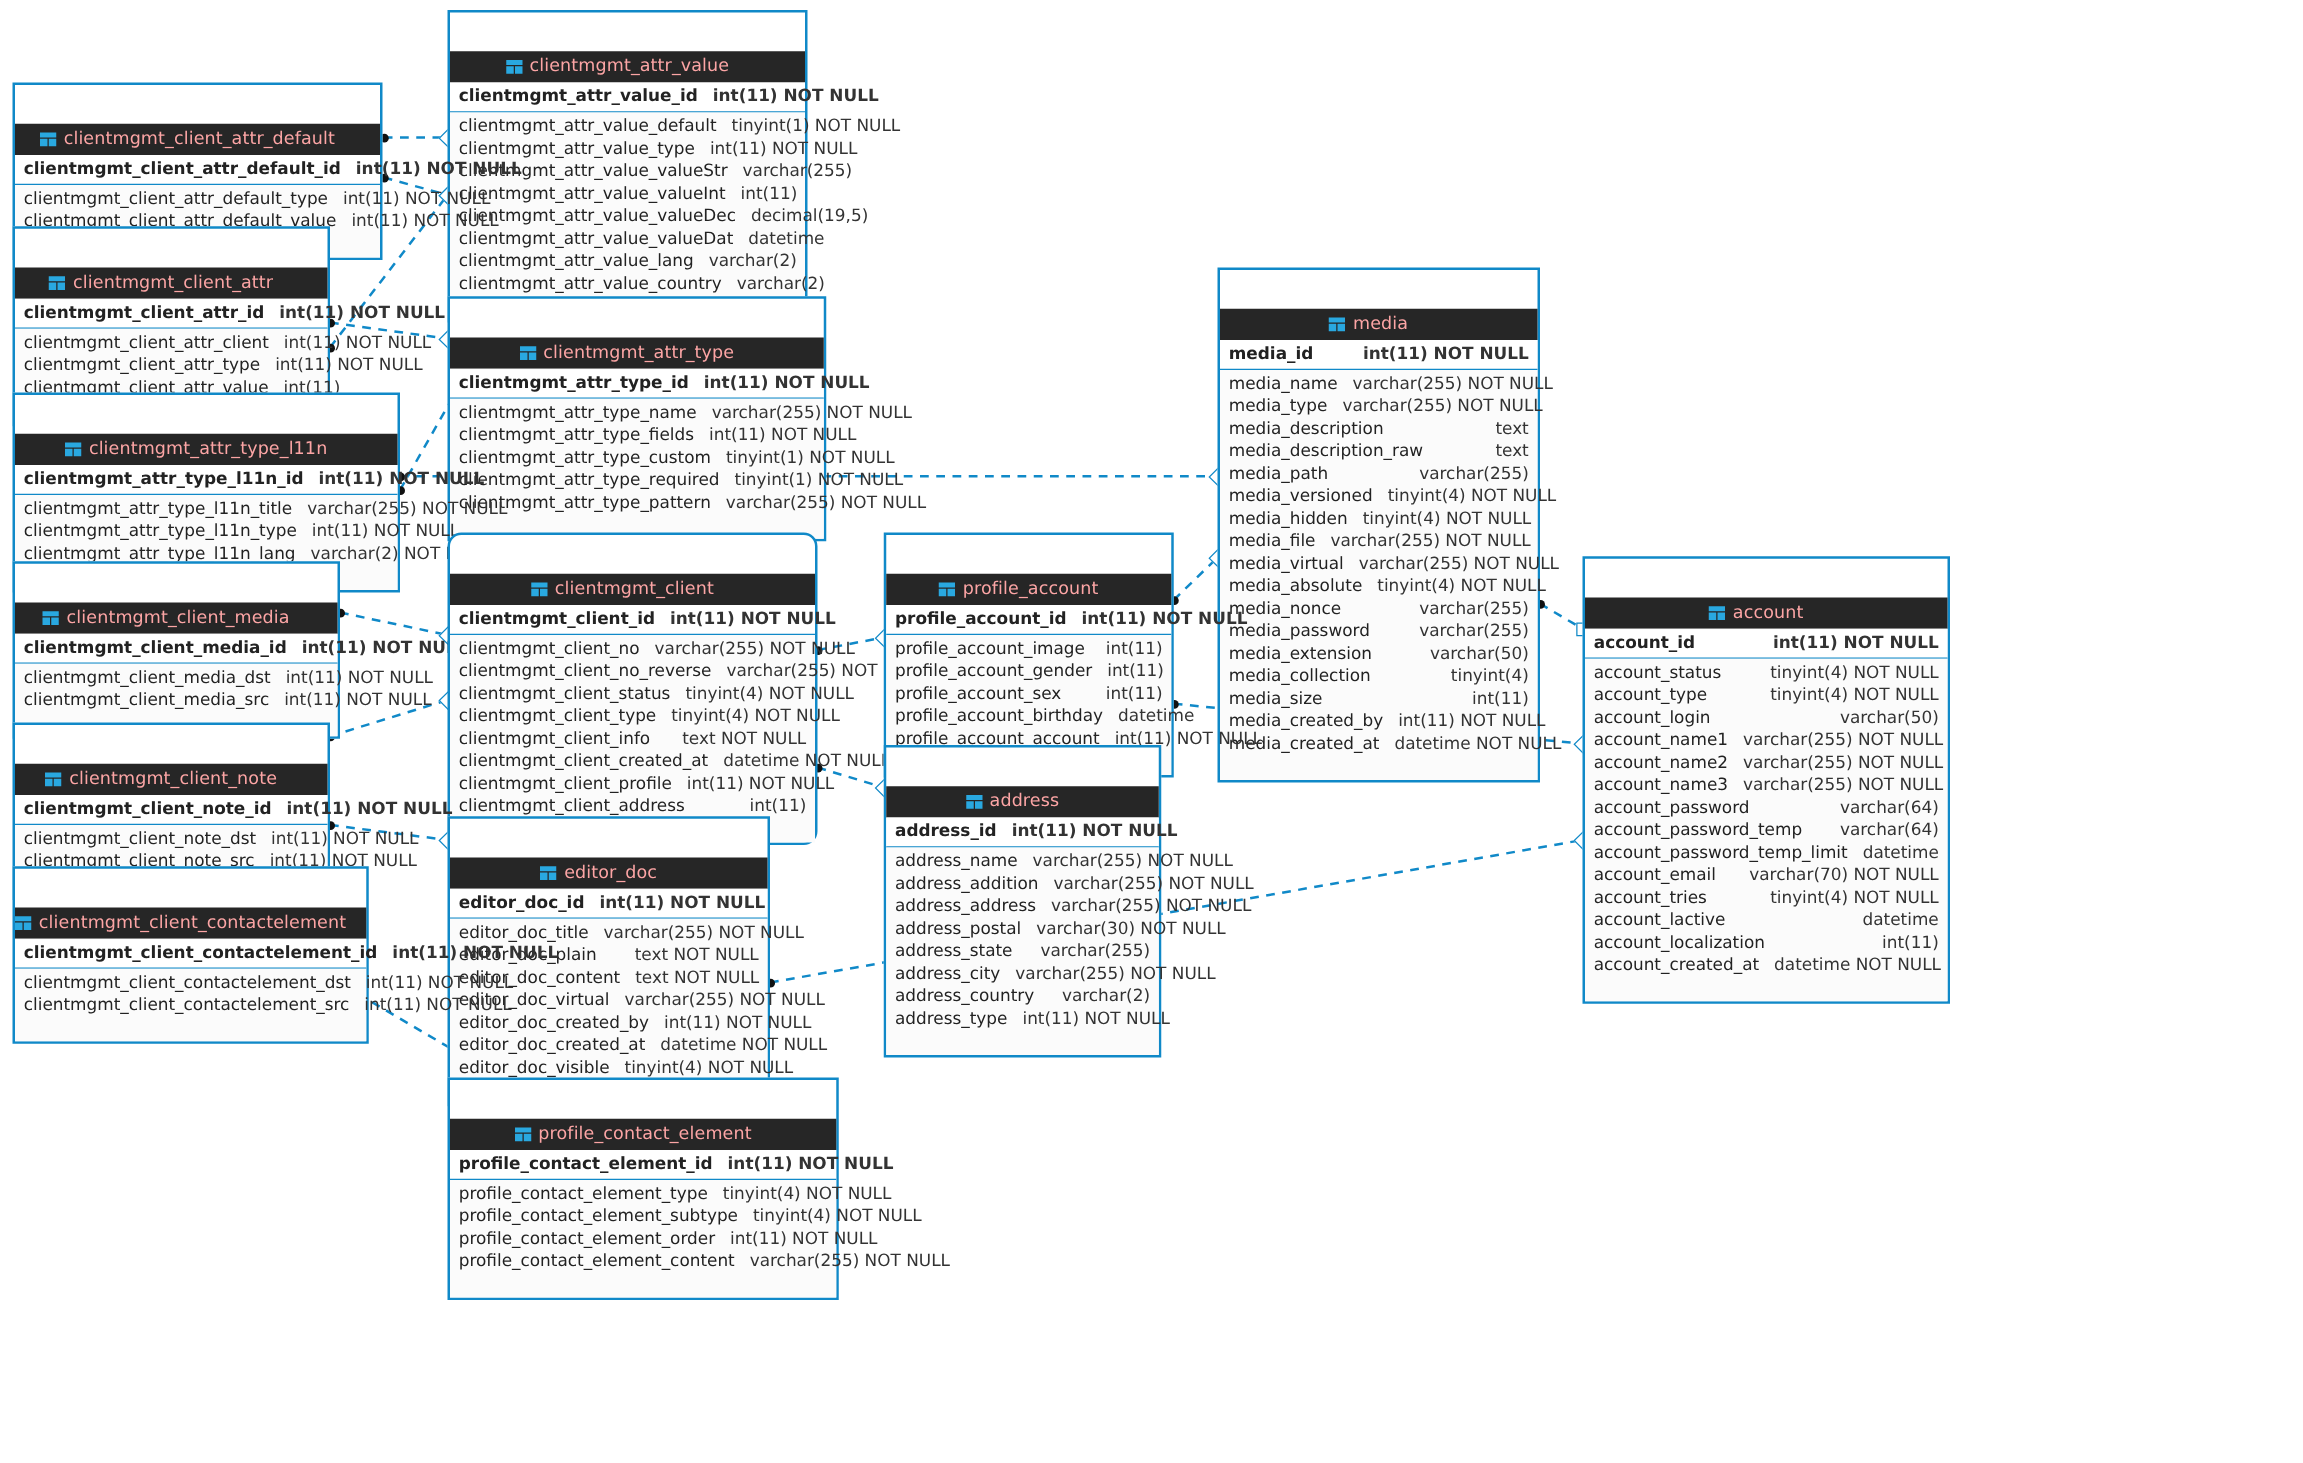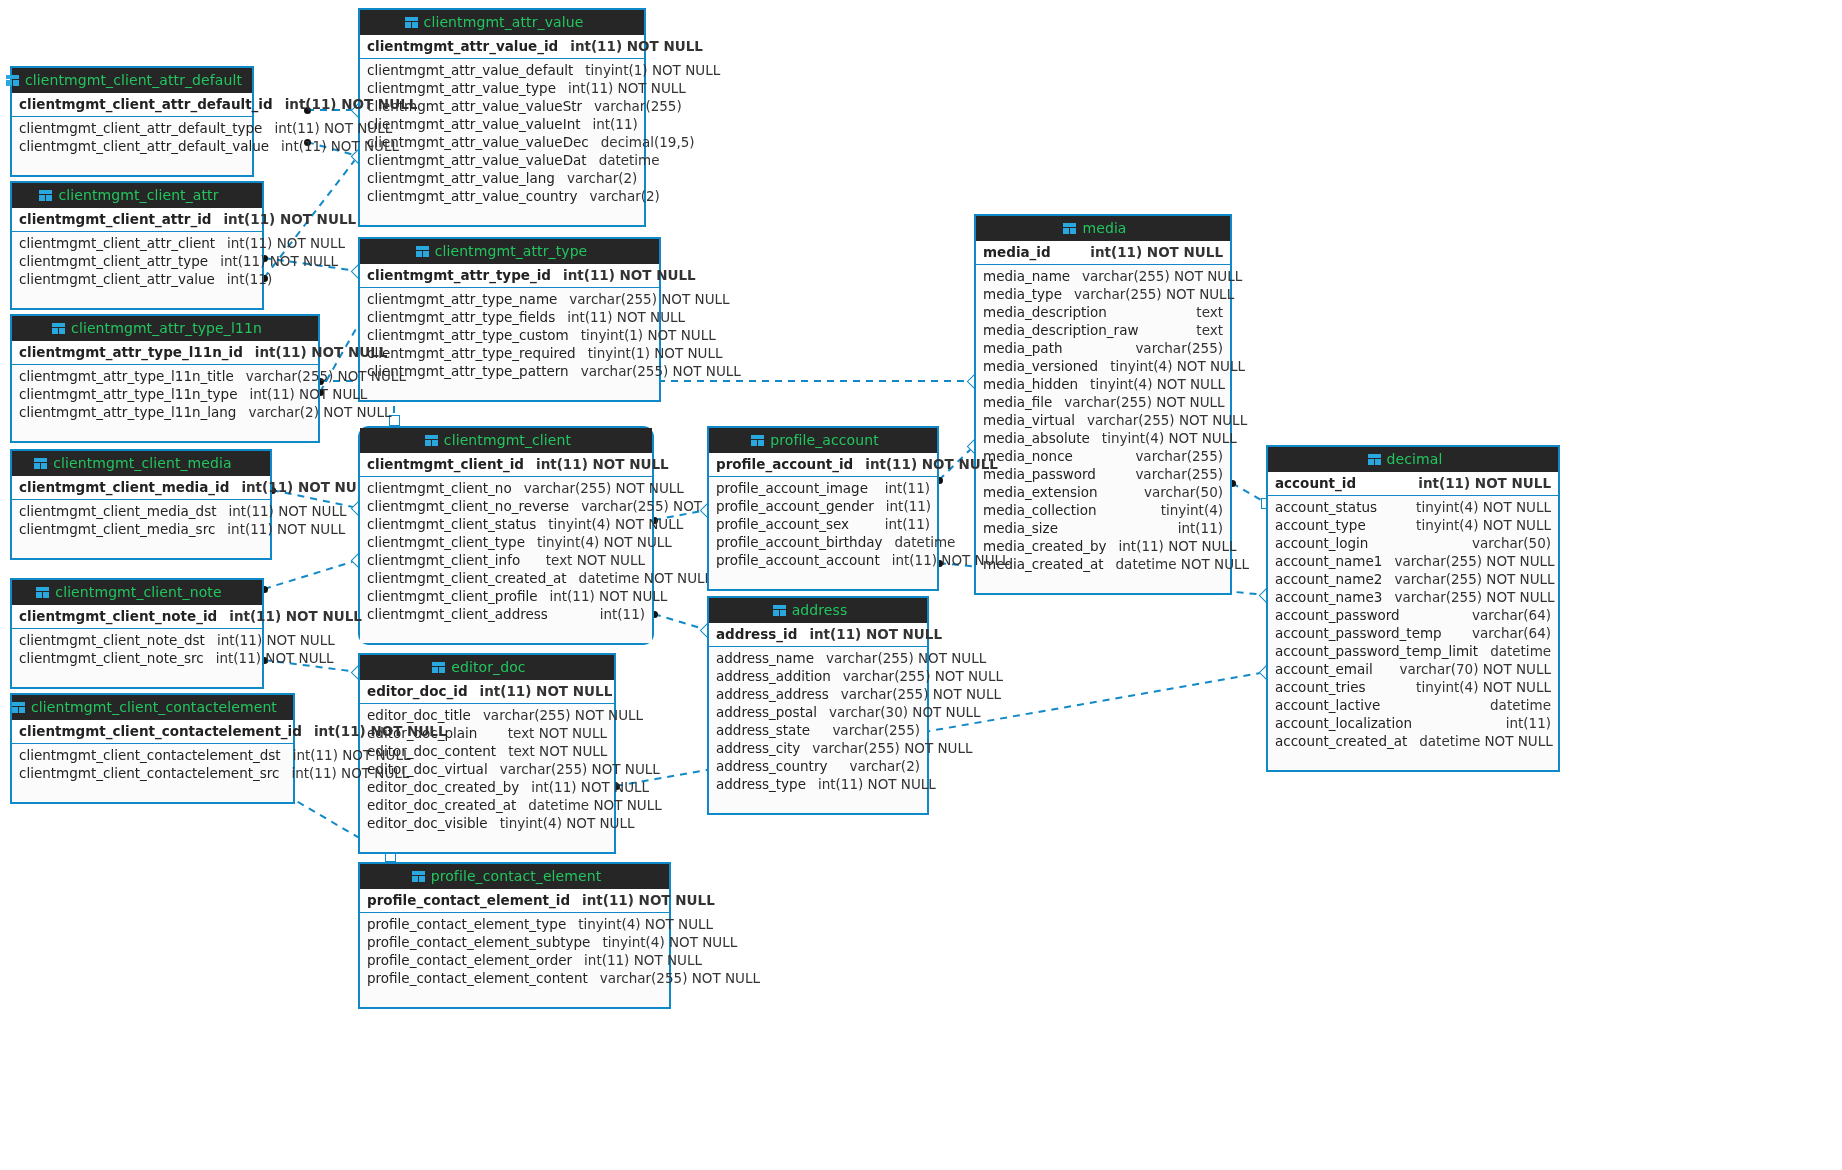--- a/index.html
+++ b/index.html
@@ -14,27 +14,28 @@
   .tbl{
     position:absolute;
     background:#ffffff;
     border:2px solid #1089c8;
     box-sizing:border-box;
     font-size:13.5px;
     color:#222222;
   }
   .tbl-head{
     background:#262626;
-    color:#22c55e;
+    color:#fca5a5;
     text-align:center;
     font-size:14px;
     padding:4px 22px 5px 6px;
     display:flex;align-items:center;justify-content:center;gap:6px;
     letter-spacing:.1px;
     white-space:nowrap;
+    margin-top:31px;
   }
   .tbl-icon{display:inline-block;width:13px;height:11px;position:relative;flex:0 0 auto;}
   .tbl-icon i{position:absolute;display:block;background:#29a8e0;}
   .tbl-icon i.t{left:0;top:0;width:13px;height:4px;}
   .tbl-icon i.bl{left:0;top:5px;width:6px;height:6px;}
   .tbl-icon i.br{left:7px;top:5px;width:6px;height:6px;}
 
   .pk-row{
     display:flex;justify-content:space-between;align-items:flex-start;
     font-weight:bold;
@@ -157,21 +158,21 @@
         <div class="row">
           <span class="fname">clientmgmt_attr_value_lang</span>
           <span class="ftype">varchar(2)</span>
         </div>
         <div class="row">
           <span class="fname">clientmgmt_attr_value_country</span>
           <span class="ftype">varchar(2)</span>
         </div>
       </div>
     </div>
-    <div class="tbl" style="left: 10px; top: 66px; width: 244px;">
+    <div class="tbl" style="left: 10px; top: 66px; width: 296px;">
       <div class="tbl-head">
         <span class="tbl-icon">
           <i class="t"></i>
           <i class="bl"></i>
           <i class="br"></i>
         </span>
         <span>clientmgmt_client_attr_default</span>
       </div>
       <div class="pk-row">
         <span class="fname">clientmgmt_client_attr_default_id</span>
@@ -472,21 +473,21 @@
         </div>
       </div>
     </div>
     <div class="tbl" style="left: 1266px; top: 445px; width: 294px;">
       <div class="tbl-head">
         <span class="tbl-icon">
           <i class="t"></i>
           <i class="bl"></i>
           <i class="br"></i>
         </span>
-        <span>decimal</span>
+        <span>account</span>
       </div>
       <div class="pk-row">
         <span class="fname">account_id</span>
         <span class="ftype">int(11) NOT NULL</span>
       </div>
       <div class="rows">
         <div class="row">
           <span class="fname">account_status</span>
           <span class="ftype">tinyint(4) NOT NULL</span>
         </div>

